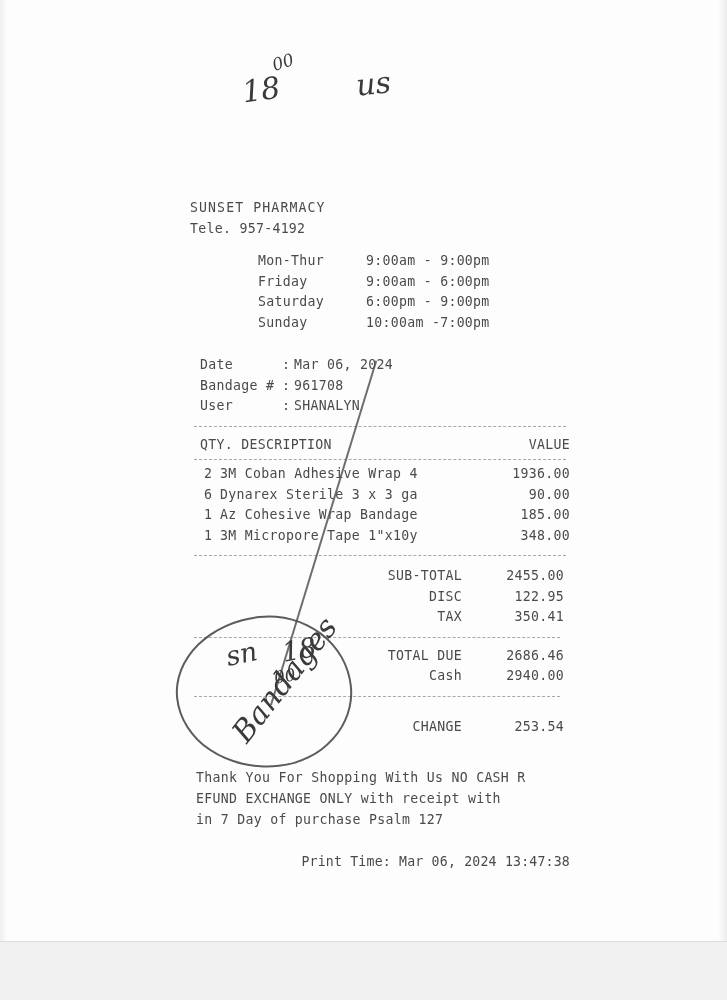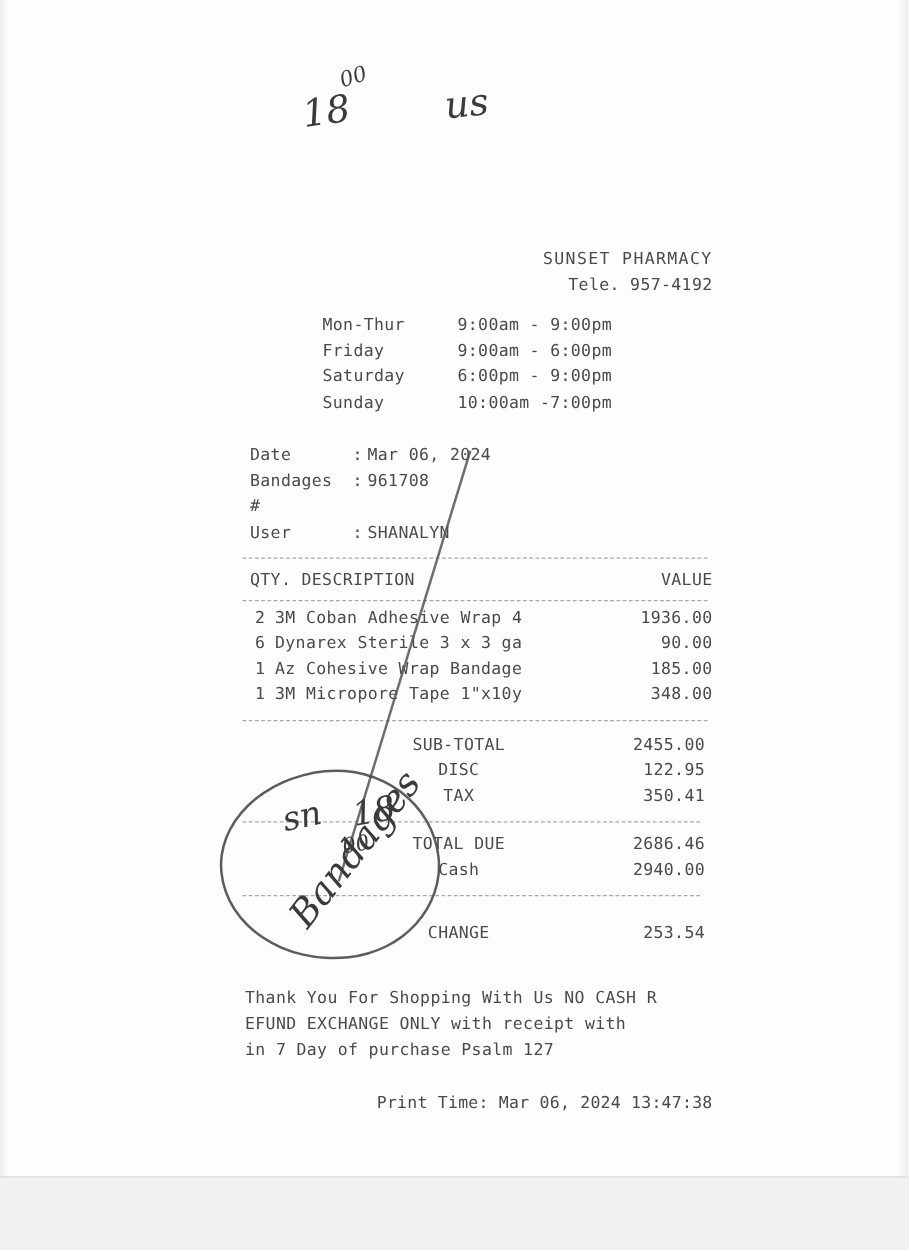--- a/index.html
+++ b/index.html
@@ -85,21 +85,21 @@
   .receipt {
     position: absolute;
     left: 190px;
     top: 198px;
     width: 380px;
     font-size: 13.2px;
     line-height: 20.5px;
     letter-spacing: 0.3px;
     color: #4a4a4a;
   }
-  .center { text-align: right; }
+  .center { text-align: left; }
   .store-name { letter-spacing: 1.1px; }
   .store-addr { letter-spacing: 0.2px; }
   .hours {
     margin-top: 12px;
     padding-left: 48px;
   }
   .hours .row {
     display: flex;
     padding-left: 20px;
   }
@@ -140,21 +140,21 @@
   .totals {
     margin-top: 10px;
     padding-right: 6px;
   }
   .tot-row {
     display: flex;
     justify-content: flex-end;
   }
   .tot-row .label {
     width: 190px;
-    text-align: center;
+    text-align: right;
     padding-right: 18px;
   }
   .tot-row .amt {
     width: 84px;
     text-align: right;
   }
   .spacer-sm { height: 12px; }
 
   .footer {
     margin-top: 30px;
@@ -269,21 +269,21 @@
       </div>
     </div>
 
     <div class="meta">
       <div class="row">
         <span class="k">Date</span>
         <span class="sep">:</span>
         <span class="v">Mar 06, 2024</span>
       </div>
       <div class="row">
-        <span class="k">Bandages #</span>
+        <span class="k">Bandage #</span>
         <span class="sep">:</span>
         <span class="v">961708</span>
       </div>
       <div class="row">
         <span class="k">User</span>
         <span class="sep">:</span>
         <span class="v">SHANALYN</span>
       </div>
     </div>
 

